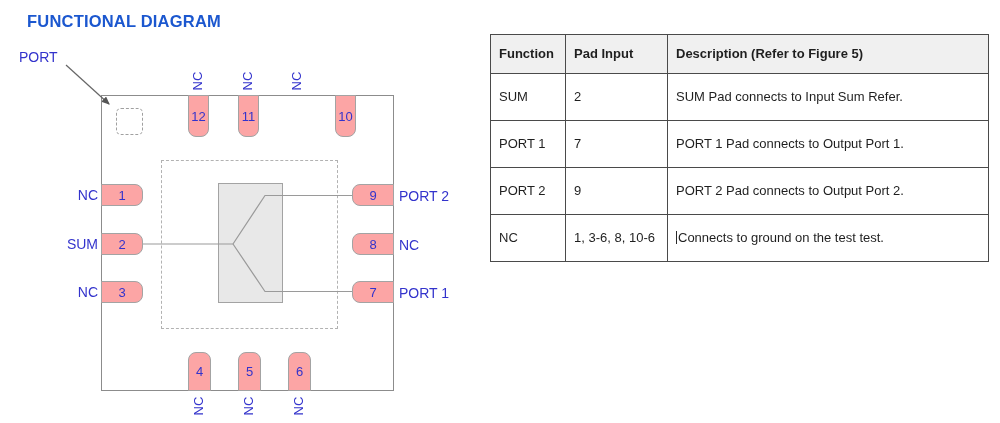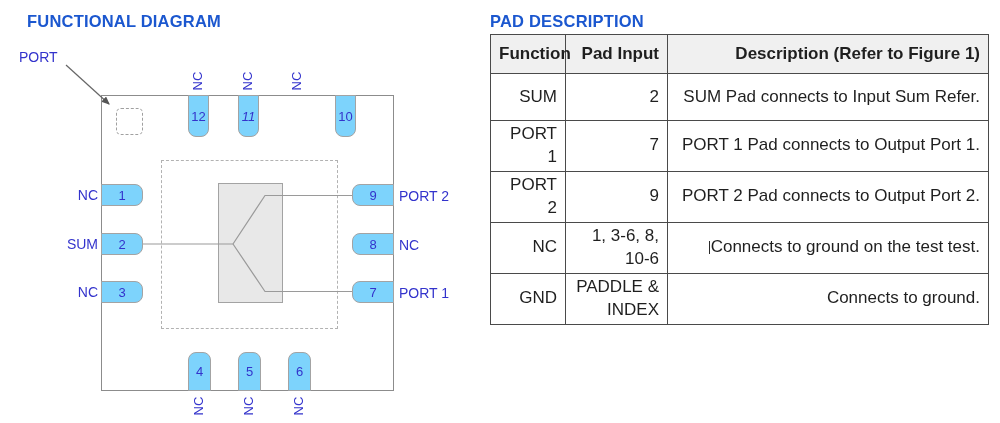--- a/index.html
+++ b/index.html
@@ -18,41 +18,41 @@
     height: 296px; border: 1px solid #8c8c8c; background: #fff; z-index: 1; }
   .index-square { position: absolute; left: 116px; top: 108px; width: 27px;
     height: 27px; border: 1px dashed #a0a0a0; border-radius: 5px; z-index: 2; }
   .paddle { position: absolute; left: 161px; top: 160px; width: 177px;
     height: 169px; border: 1px dashed #b2b2b2; z-index: 2; }
   .splitter-rect { position: absolute; left: 218px; top: 183px; width: 65px;
     height: 120px; background: #e8e8e8; border: 1px solid #a3a3a3; z-index: 2; }
   #diagram-lines { position: absolute; left: 0; top: 0; width: 480px;
     height: 423px; z-index: 3; pointer-events: none; }
 
-  .pad { position: absolute; background: #7dd3fc; border: 1px solid #a3a3a3;
+  .pad { position: absolute; background: #fca5a5; border: 1px solid #a3a3a3;
     display: flex; align-items: center; justify-content: center;
     color: #3333cc; font-size: 13px; z-index: 4; }
   .pad-left   { left: 101px; width: 42px; height: 22px; border-radius: 0 8px 8px 0; }
   .pad-right  { left: 352px; width: 42px; height: 22px; border-radius: 8px 0 0 8px; }
   .pad-top    { top: 95px;  width: 21px; height: 42px; border-radius: 0 0 8px 8px; }
   .pad-bottom { top: 352px; width: 23px; height: 39px; border-radius: 8px 8px 0 0; }
 
   .side-label { position: absolute; font-size: 14px; color: #3333cc;
     height: 16px; line-height: 16px; z-index: 4; white-space: nowrap; }
   .side-label.left  { width: 60px; text-align: right; }
   .side-label.right { left: 399px; width: 80px; text-align: left; }
   .vlabel { position: absolute; width: 30px; height: 16px; line-height: 16px;
     text-align: center; font-size: 13px; color: #3333cc;
     transform: rotate(-90deg); z-index: 4; }
 
   
   #pad-table { position: absolute; left: 490px; top: 34px; width: 498px;
     border-collapse: collapse; table-layout: fixed; }
-  #pad-table th, #pad-table td { border: 1px solid #4a4a4a; text-align: right;
-    vertical-align: middle; font-size: 17px; color: #1f1f1f;
+  #pad-table th, #pad-table td { border: 1px solid #4a4a4a; text-align: left;
+    vertical-align: middle; font-size: 13px; color: #1f1f1f;
     padding: 2px 8px; line-height: 1.35; }
   #pad-table th { background: #f0f0f0; font-weight: bold; height: 39px; }
   #pad-table td { height: 47px; background: #fff; }
   .caret { display: inline-block; width: 1px; height: 13px; background: #2a2a2a;
     margin-right: 1px; vertical-align: -2px; }
 </style>
 </head>
 <body>
 
 <div id="stage">
@@ -96,21 +96,21 @@
     <div class="pad pad-right" style="top:233px;">
       <span>8</span>
       </div>
     <div class="pad pad-right" style="top:281px;">
       <span>7</span>
       </div>
 
     <div class="pad pad-top" style="left:188px;">
       <span>12</span>
       </div>
-    <div class="pad pad-top" style="left:238px;font-style:italic;">
+    <div class="pad pad-top" style="left:238px;">
       <span>11</span>
       </div>
     <div class="pad pad-top" style="left:287px;margin-left:48px;">
       <span>10</span>
       </div>
 
     <div class="pad pad-bottom" style="left:188px;">
       <span>4</span>
       </div>
     <div class="pad pad-bottom" style="left:238px;">
@@ -130,33 +130,32 @@
 
     <div class="vlabel" style="left:183px; top:73px;">NC</div>
     <div class="vlabel" style="left:233px; top:73px;">NC</div>
     <div class="vlabel" style="left:282px; top:73px;">NC</div>
 
     <div class="vlabel" style="left:184px; top:398px;">NC</div>
     <div class="vlabel" style="left:234px; top:398px;">NC</div>
     <div class="vlabel" style="left:284px; top:398px;">NC</div>
   </div>
 
-  <div class="section-title" style="left:490px; top:12px;">PAD DESCRIPTION</div>
 
   <table id="pad-table">
     <colgroup>
         <col style="width:75px">
         <col style="width:102px">
         <col style="width:321px">
       </colgroup>
     <thead>
       <tr>
         <th>Function</th>
         <th>Pad Input</th>
-        <th>Description (Refer to Figure 1)</th>
+        <th>Description (Refer to Figure 5)</th>
       </tr>
     </thead>
     <tbody>
       <tr>
         <td>SUM</td>
         <td>2</td>
         <td>SUM Pad connects to Input Sum Refer.</td>
       </tr>
       <tr>
         <td>PORT 1</td>
@@ -166,21 +165,16 @@
       <tr>
         <td>PORT 2</td>
         <td>9</td>
         <td>PORT 2 Pad connects to Output Port 2.</td>
       </tr>
       <tr>
         <td>NC</td>
         <td>1, 3-6, 8, 10-6</td>
         <td><span class="caret"></span><span>Connects to ground on the test test.</span></td>
       </tr>
-      <tr>
-        <td>GND</td>
-        <td>PADDLE &amp; INDEX</td>
-        <td>Connects to ground.</td>
-      </tr>
     </tbody>
   </table>
 
 </div>
 
 </body></html>

